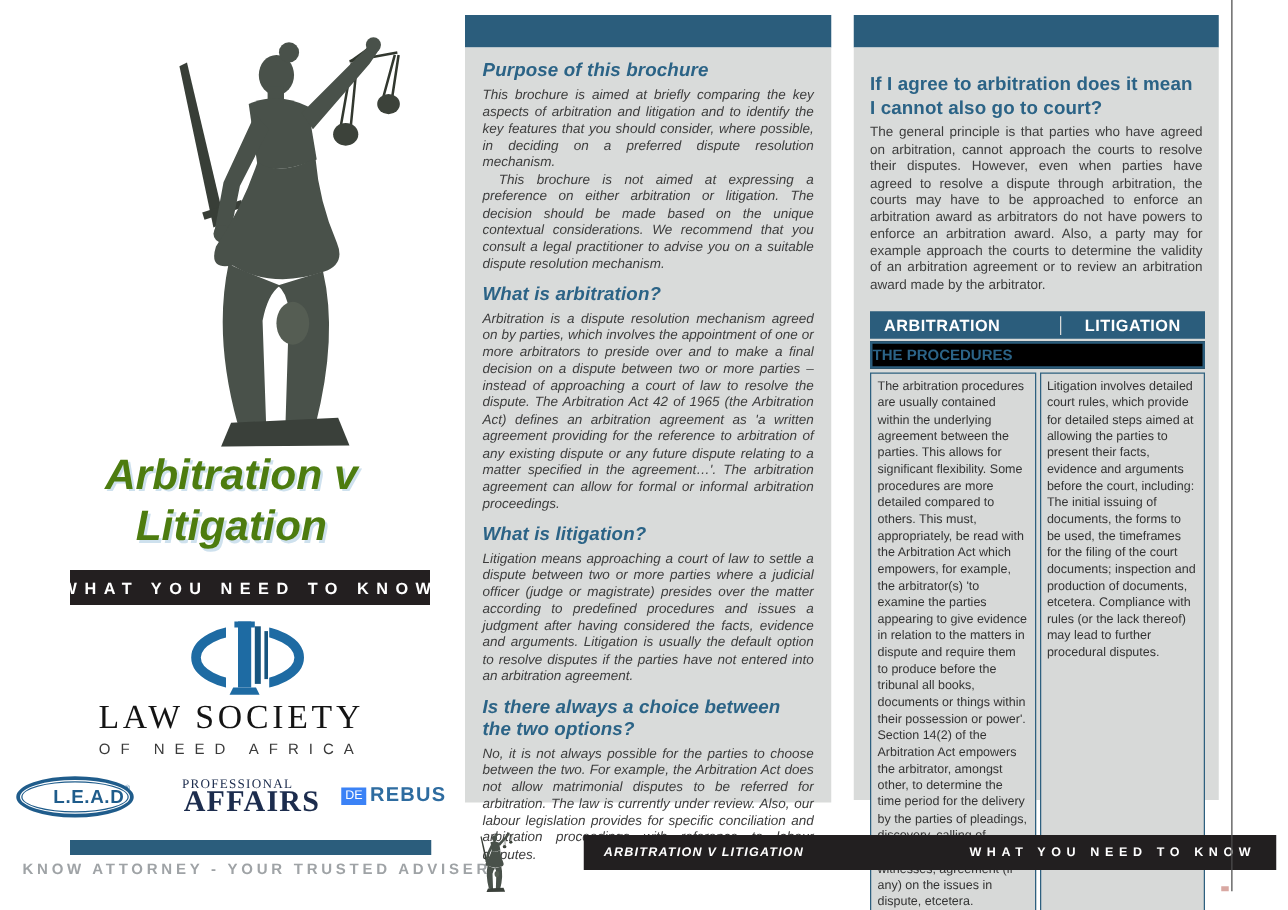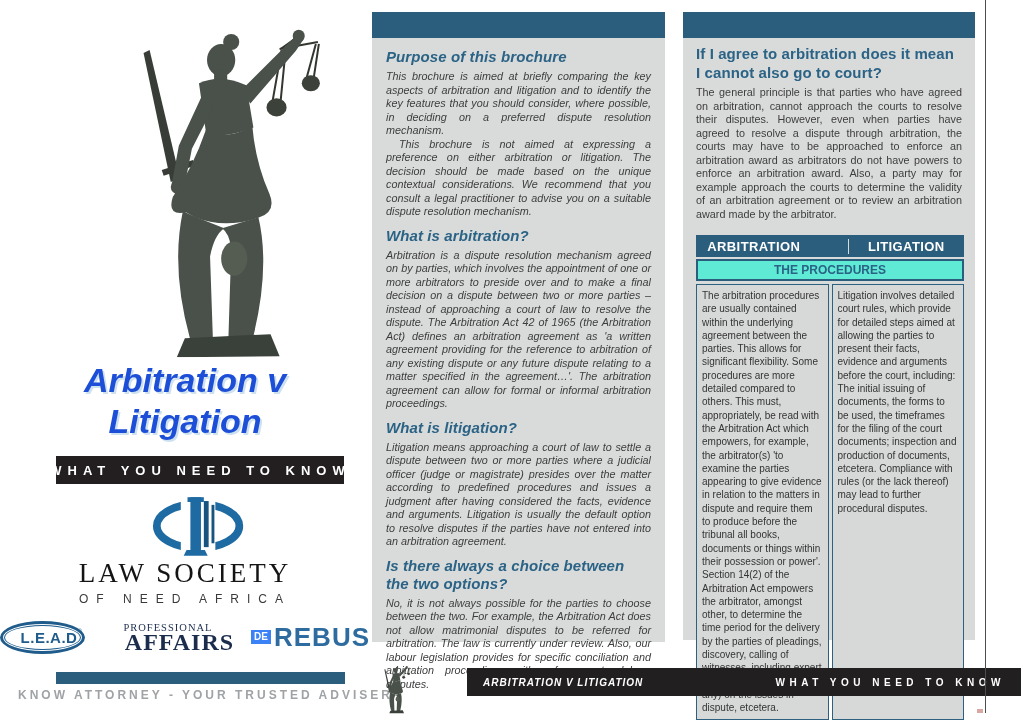--- a/index.html
+++ b/index.html
@@ -14,21 +14,21 @@
   .sec-heading { color:#2b6386; font-weight:bold; font-size:15px; line-height:18px;
                  margin:8px 0 4px; letter-spacing:.1px; }
   .sec-heading.first { margin-top:2px; }
   .body-p { font-size:10.8px; line-height:13.5px; color:#3d3d3d; text-align:justify; margin:0; }
   .body-p.indent { text-indent:13px; }
 
   
   .statue-large { position:absolute; left:72px; top:4px; width:262px; height:354px; }
   .main-title { position:absolute; left:18px; top:360px; width:334px; text-align:center;
                 font-size:34px; line-height:41px; font-weight:bold; font-style:italic;
-                color:#1d4ed8; text-shadow:2px 2px 0 rgba(165,200,224,.55); }
+                color:#4d7c0f; text-shadow:2px 2px 0 rgba(165,200,224,.55); }
   .know-banner { position:absolute; left:56px; top:456px; width:288px; height:28px;
                  background:#231f20; color:#fff; font-weight:bold; font-size:13px;
                  letter-spacing:6px; display:flex; align-items:center; justify-content:center;
                  white-space:nowrap; }
   .ls-mark { position:absolute; left:152px; top:494px; width:96px; height:64px; }
   .ls-name { position:absolute; left:0; top:558px; width:370px; text-align:center;
              font-family:"Liberation Serif", serif; font-size:27px; letter-spacing:3px;
              color:#141414; }
   .ls-sub { position:absolute; left:0; top:592px; width:370px; text-align:center;
             font-size:12px; letter-spacing:8px; color:#3a3a3a; }
@@ -37,35 +37,35 @@
   .lead-logo { position:relative; width:94px; height:33px; border:3px solid #1f5c8b;
                border-radius:50%; display:flex; align-items:center; justify-content:flex-end; }
   .lead-logo::before { content:""; position:absolute; inset:1px; border:1px solid #1f5c8b;
                border-radius:50%; }
   .lead-text { color:#1f5c8b; font-weight:bold; font-size:15px; letter-spacing:.5px; }
   .lead-reg { color:#1f5c8b; font-size:6px; position:relative; top:-6px; }
   .prof-logo { text-align:center; color:#1c2c4d; font-family:"Liberation Serif", serif; }
   .prof-top { font-size:10.5px; letter-spacing:1px; line-height:10px; }
   .prof-bottom { font-size:24px; font-weight:bold; letter-spacing:1px; line-height:19px;margin-left:23px; }
   .derebus-logo { display:flex; align-items:center; gap:3px; }
-  .derebus-de { background:#3b82f6; color:#fff; font-weight:bold; font-size:10px;
+  .derebus-de { background:#3b82f6; color:#fff; font-weight:normal; font-size:10px;
                 padding:2px 3px; line-height:10px; }
-  .derebus-rebus { color:#2e6ca0; font-weight:bold; font-size:26px; letter-spacing:1px; }
+  .derebus-rebus { color:#2e6ca0; font-weight:bold; font-size:16px; letter-spacing:1px; }
   .blue-rule { position:absolute; left:56px; top:672px; width:289px; height:12px; background:#2b5d7c; }
   .tagline { position:absolute; left:18px; top:688px; width:370px; text-align:center;
              font-size:12px; font-weight:bold; letter-spacing:3px; color:#9fa3a6; white-space:nowrap; }
 
   
   .vs-table { margin:14px auto 0; width:268px; }
   .vs-head { display:flex; height:22px; background:#2b5d7c; color:#fff; font-weight:bold;
              font-size:13px; letter-spacing:.4px; align-items:center; text-align:center;gap:36px; }
   .vs-head .cell { flex:1; }
   .vs-head .cell + .cell { border-left:1px solid #d9dbda; }
-  .vs-sub { margin-top:2px; border:2px solid #2b5d7c; background:#5eead4; color:#2b6386;
-            font-weight:bold; font-size:12px; text-align:center; padding:2px 0; }
+  .vs-sub { margin-top:2px; border:2px solid #2b5d7c; background:#000000; color:#2b6386;
+            font-weight:bold; font-size:12px; text-align:left; padding:2px 0; }
   .vs-body { display:flex; gap:3px; margin-top:3px; align-items:stretch; }
   .vs-cell { flex:1; border:1.5px solid #2e607f; background:#d7d9d8; padding:4px 5px;
              font-size:10px; line-height:13.3px; color:#333; }
 
   
   .statue-small { position:absolute; left:374px; top:653px; width:38px; height:70px; }
   .footer-bar { position:absolute; left:467px; top:668px; width:554px; height:28px;
                 background:#221f20; color:#fff; display:flex; align-items:center;
                 justify-content:space-between; padding:12px 16px; }
   .footer-left { font-size:10px; font-weight:bold; font-style:italic; letter-spacing:1px; }
@@ -171,21 +171,21 @@
     <p class="body-p">Arbitration is a dispute resolution mechanism agreed on by parties, which involves the appointment of one or more arbitrators to preside over and to make a final decision on a dispute between two or more parties – instead of approaching a court of law to resolve the dispute. The Arbitration Act 42 of 1965 (the Arbitration Act) defines an arbitration agreement as 'a written agreement providing for the reference to arbitration of any existing dispute or any future dispute relating to a matter specified in the agreement…'.  The arbitration agreement can allow for formal or informal arbitration proceedings.</p>
 
     <div class="sec-heading">What is litigation?</div>
     <p class="body-p">Litigation means approaching a court of law to settle a dispute between two or more parties where a judicial officer (judge or magistrate) presides over the matter according to predefined procedures and issues a judgment after having considered the facts, evidence and arguments. Litigation is usually the default option to resolve disputes if the parties have not entered into an arbitration agreement.</p>
 
     <div class="sec-heading">Is there always a choice between the two options?</div>
     <p class="body-p">No, it is not always possible for the parties to choose between the two. For example, the Arbitration Act does not allow matrimonial disputes to be referred for arbitration. The law is currently under review. Also, our labour legislation provides for specific conciliation and arbitration proceedings with reference to labour disputes.</p>
   </div>
 
   <div class="topbar" style="left:683px; top:12px; width:292px;"></div>
-  <div class="panelbody" style="left:683px; top:38px; width:292px; height:602px; padding:4px 13px;">
+  <div class="panelbody" style="left:683px; top:38px; width:292px; height:602px; padding:18px 13px;">
 
     <div class="sec-heading first" style="line-height:19px;">If I agree to arbitration does it mean I cannot also go to court?</div>
     <p class="body-p">The general principle is that parties who have agreed on arbitration, cannot approach the courts to resolve their disputes. However, even when parties have agreed to resolve a dispute through arbitration, the courts may have to be approached to enforce an arbitration award as arbitrators do not have powers to enforce an arbitration award. Also, a party may for example approach the courts to determine the validity of an arbitration agreement or to review an arbitration award made by the arbitrator.</p>
 
     <div class="vs-table">
       <div class="vs-head">
         <div class="cell">ARBITRATION</div>
         <div class="cell">LITIGATION</div>
       </div>
       <div class="vs-sub">THE PROCEDURES</div>

